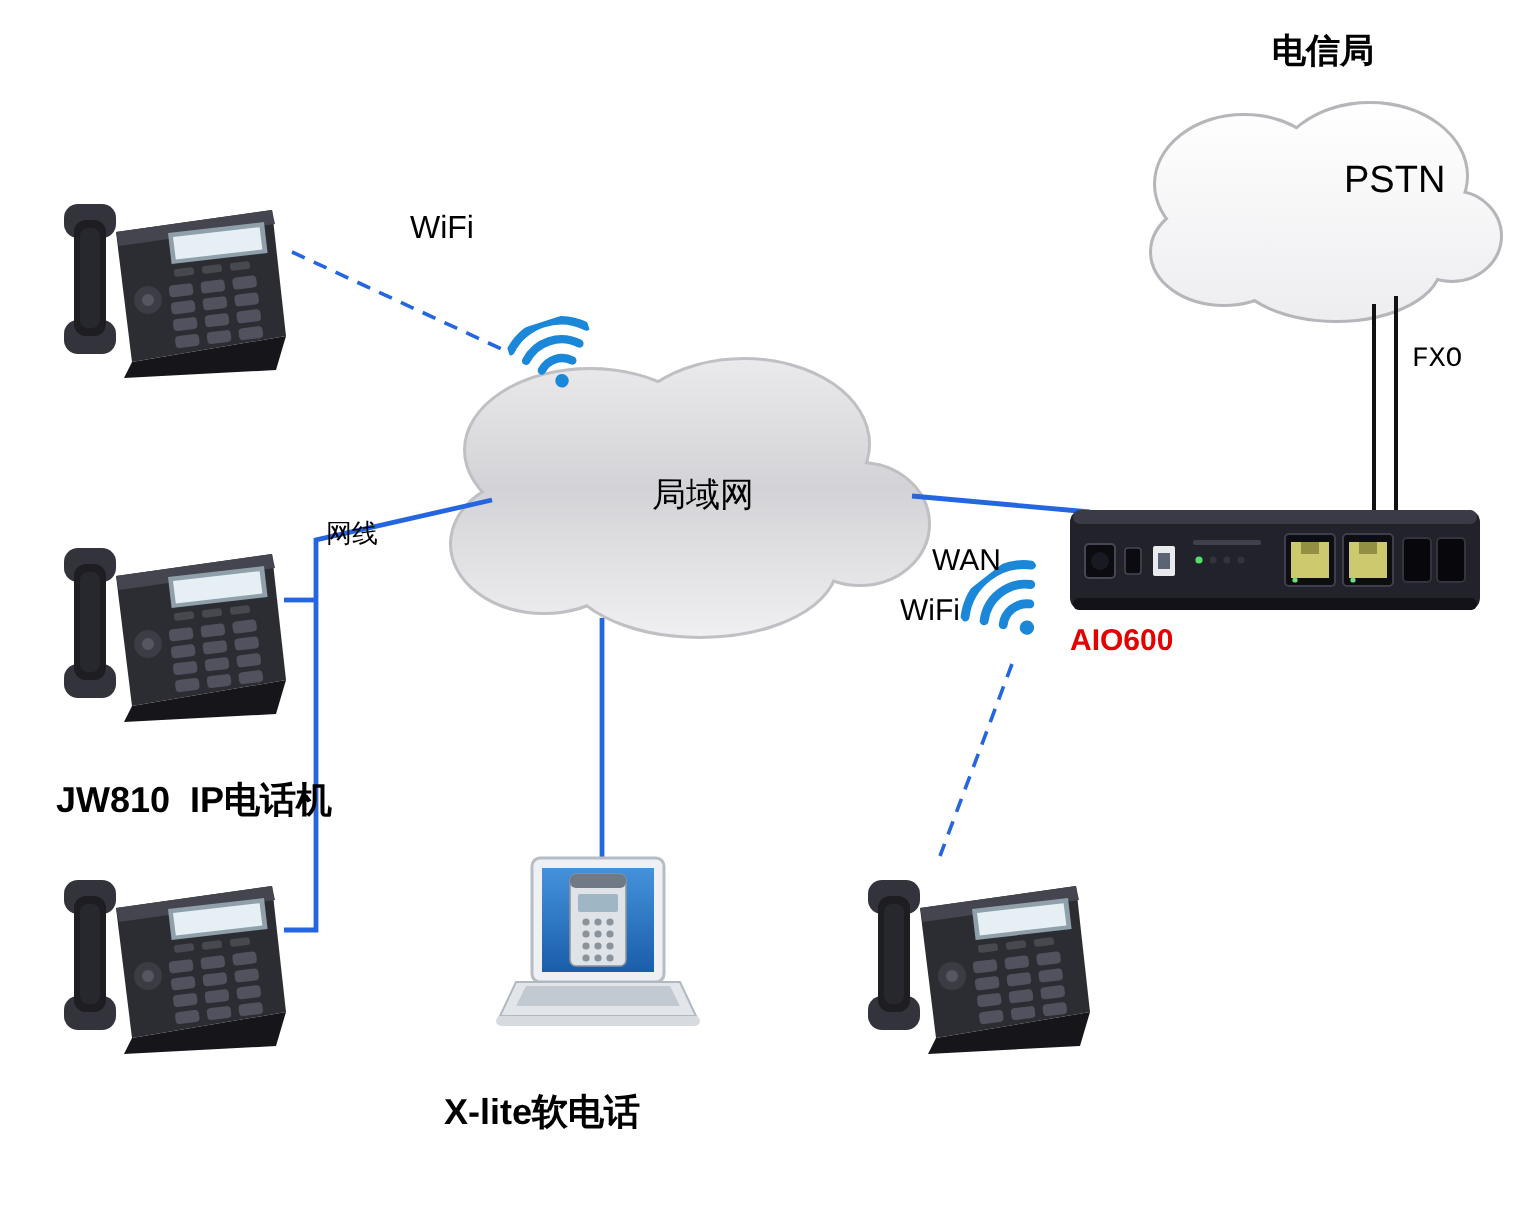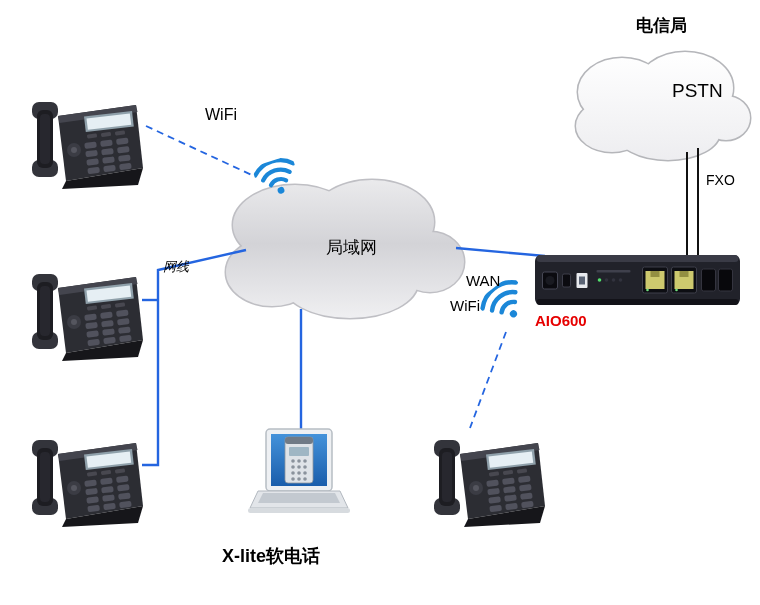--- a/index.html
+++ b/index.html
@@ -16,25 +16,25 @@
 
   
   .wire { stroke:var(--wire-blue,#2465e0); stroke-width:2.4; fill:none; }
   .wire-dashed { stroke:var(--wire-blue,#2465e0); stroke-width:1.8; stroke-dasharray:7 5; fill:none; }
   .fxo-wire { stroke:var(--fxo-line,#111111); stroke-width:2; fill:none; }
   .wifi-icon { color:var(--wifi-blue,#1b87d8); }
 
   
   .lbl-telecom   { left:636px; top:16px;  font-size:17px; font-weight:bold; }
   .lbl-pstn      { left:645px; top:80px;  font-size:19px;margin-left:27px; }
-  .lbl-fxo       { left:706px; top:172px; font-size:14px; }
+  .lbl-fxo       { left:706px; top:172px; font-size:14px;font-family:Liberation Mono, monospace; }
   .lbl-wan       { left:466px; top:225px; font-size:15px;margin-top:47px; }
   .lbl-wifi-lan  { left:205px; top:106px; font-size:16px; }
   .lbl-lan       { left:326px; top:238px; font-size:17px; }
-  .lbl-ethernet  { left:163px; top:260px; font-size:13px;font-style:italic; }
+  .lbl-ethernet  { left:163px; top:260px; font-size:13px; }
   .lbl-wifi-gw   { left:450px; top:297px; font-size:15px; }
   .lbl-model     { left:535px; top:312px; font-size:15px; font-weight:bold; color:var(--model-red,#e60000); }
   .lbl-ip-phones { left:28px;  top:390px; font-size:18px; font-weight:bold; }
   .lbl-softphone { left:222px; top:546px; font-size:18px; font-weight:bold; }
   .lbl-wifi-phone{ left:398px; top:546px; font-size:18px; font-weight:bold; }
 
   
   .dev-phone1 { left:24px;  top:88px;  }
   .dev-phone2 { left:24px;  top:260px; }
   .dev-phone3 { left:24px;  top:426px; }
@@ -245,15 +245,16 @@
 
   <div class="label lbl-telecom">电信局</div>
   <div class="label lbl-pstn">PSTN</div>
   <div class="label lbl-fxo">FXO</div>
   <div class="label lbl-wan">WAN</div>
   <div class="label lbl-wifi-lan">WiFi</div>
   <div class="label lbl-lan">局域网</div>
   <div class="label lbl-ethernet">网线</div>
   <div class="label lbl-wifi-gw">WiFi</div>
   <div class="label lbl-model">AIO600</div>
+  <div class="label lbl-ip-phones">JW810  IP电话机</div>
   <div class="label lbl-softphone">X-lite软电话</div>
 
 </div>
 
 </body></html>

